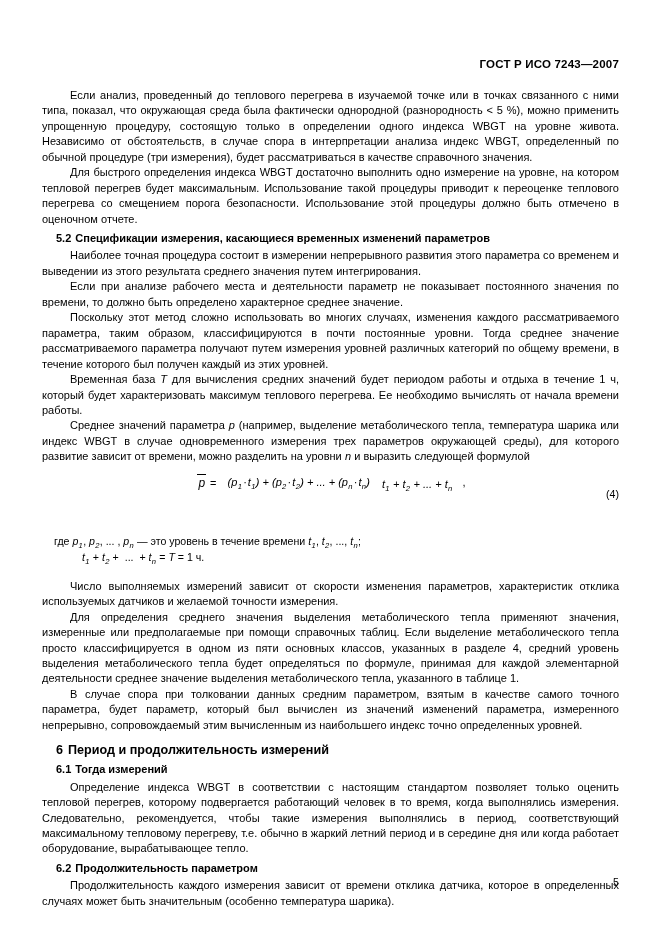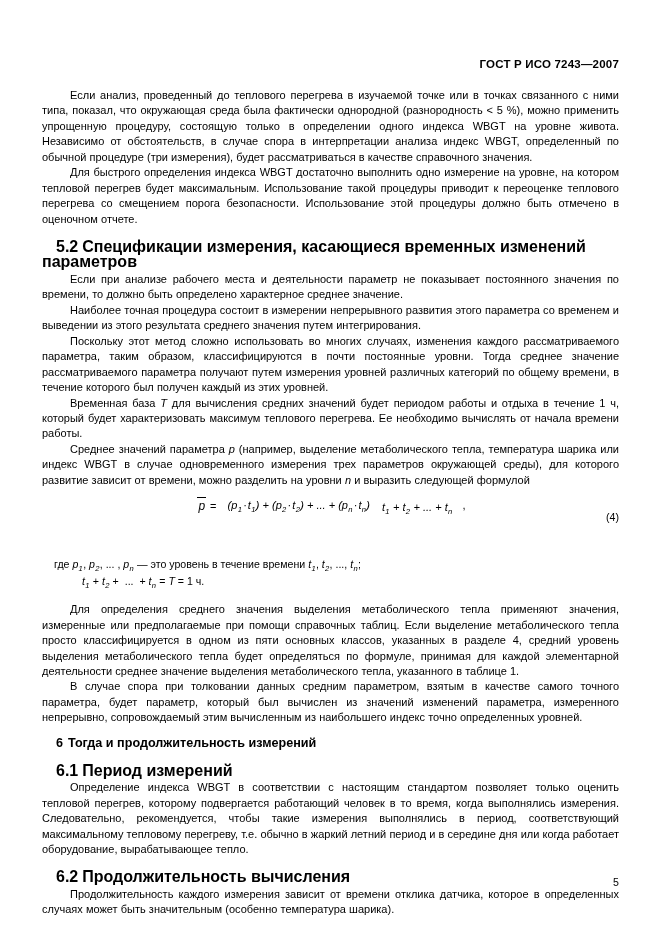--- a/index.html
+++ b/index.html
@@ -52,22 +52,22 @@
   }
 
   h2.sec {
     margin: 9px 0 4px 0;
     font-size: 12.6px;
     font-weight: bold;
     line-height: 16px;
     text-indent: 14px;
   }
   h3.subsec {
-    margin: 12px 0 2px 0;
-    font-size: 16px;
+    margin: 4px 0 2px 0;
+    font-size: 11px;
     font-weight: bold;
     line-height: 15.4px;
     text-indent: 14px;
   }
   h2.sec .numsp { padding-right: 5px; }
   h3.subsec .numsp { padding-right: 4px; }
 
   
   .formula-row {
     position: relative;
@@ -166,22 +166,22 @@
 
   <div class="header">ГОСТ Р ИСО 7243—2007</div>
 
   <div class="content">
 
     <p class="para">Если анализ, проведенный до теплового перегрева в изучаемой точке или в точках связанного с ними типа, показал, что окружающая среда была фактически однородной (разнородность &lt; 5 %), можно применить упрощенную процедуру, состоящую только в определении одного индекса WBGT на уровне живота. Независимо от обстоятельств, в случае спора в интерпретации анализа индекс WBGT, определенный по обычной процедуре (три измерения), будет рассматриваться в качестве справочного значения.</p>
     <p class="para">Для быстрого определения индекса WBGT достаточно выполнить одно измерение на уровне, на котором тепловой перегрев будет максимальным. Использование такой процедуры приводит к переоценке теплового перегрева со смещением порога безопасности. Использование этой процедуры должно быть отмечено в оценочном отчете.</p>
 
     <h3 class="subsec"><span class="numsp">5.2</span><span>Спецификации измерения, касающиеся временных изменений параметров</span></h3>
 
+    <p class="para">Наиболее точная процедура состоит в измерении непрерывного развития этого параметра со временем и выведении из этого результата среднего значения путем интегрирования.</p>
     <p class="para">Если при анализе рабочего места и деятельности параметр не показывает постоянного значения по времени, то должно быть определено характерное среднее значение.</p>
-    <p class="para">Наиболее точная процедура состоит в измерении непрерывного развития этого параметра со временем и выведении из этого результата среднего значения путем интегрирования.</p>
     <p class="para">Поскольку этот метод сложно использовать во многих случаях, изменения каждого рассматриваемого параметра, таким образом, классифицируются в почти постоянные уровни. Тогда среднее значение рассматриваемого параметра получают путем измерения уровней различных категорий по общему времени, в течение которого был получен каждый из этих уровней.</p>
 
     <p class="para"><span>Временная база </span><i class="var">T</i><span> для вычисления средних значений будет периодом работы и отдыха в течение 1 ч, который будет характеризовать максимум теплового перегрева. Ее необходимо вычислять от начала времени работы.</span></p>
 
     <p class="para"><span>Среднее значений параметра </span><i class="var">p</i><span> (например, выделение метаболического тепла, температура шарика или индекс WBGT в случае одновременного измерения трех параметров окружающей среды), для которого развитие зависит от времени, можно разделить на уровни </span><i class="var">n</i><span> и выразить следующей формулой</span></p>
 
     <div class="formula-row">
       <div class="formula">
         <span class="fml-inner">
           <span class="pbar">p</span>
@@ -195,32 +195,33 @@
         </span>
       </div>
       <div class="eqnum">(4)</div>
     </div>
 
     <div class="legend">
       <div class="l1"><span>где </span><i>p</i><sub>1</sub>, <i>p</i><sub>2</sub>, <span>...</span> , <i>p</i><sub>n</sub><span> — это уровень в течение времени </span><i>t</i><sub>1</sub>, <i>t</i><sub>2</sub>, <span>...</span>, <i>t</i><sub>n</sub><span>;</span></div>
       <div class="l2"><i>t</i><sub>1</sub> <span>+</span> <i>t</i><sub>2</sub> <span>+</span>&nbsp; <span>...</span>&nbsp; <span>+</span> <i>t</i><sub>n</sub> <span>= </span><i>T</i><span> = 1 ч.</span></div>
     </div>
 
+    <p class="para">Число выполняемых измерений зависит от скорости изменения параметров, характеристик отклика используемых датчиков и желаемой точности измерения.</p>
 
 
     <p class="para">Для определения среднего значения выделения метаболического тепла применяют значения, измеренные или предполагаемые при помощи справочных таблиц. Если выделение метаболического тепла просто классифицируется в одном из пяти основных классов, указанных в разделе 4, средний уровень выделения метаболического тепла будет определяться по формуле, принимая для каждой элементарной деятельности среднее значение выделения метаболического тепла, указанного в таблице 1.</p>
     <p class="para">В случае спора при толковании данных средним параметром, взятым в качестве самого точного параметра, будет параметр, который был вычислен из значений изменений параметра, измеренного непрерывно, сопровождаемый этим вычисленным из наибольшего индекс точно определенных уровней.</p>
 
-    <h2 class="sec"><span class="numsp">6</span><span>Тогда и продолжительность измерений</span></h2>
-
-    <h3 class="subsec"><span class="numsp">6.1</span><span>Период измерений</span></h3>
+    <h2 class="sec"><span class="numsp">6</span><span>Период и продолжительность измерений</span></h2>
+
+    <h3 class="subsec"><span class="numsp">6.1</span><span>Тогда измерений</span></h3>
 
     <p class="para">Определение индекса WBGT в соответствии с настоящим стандартом позволяет только оценить тепловой перегрев, которому подвергается работающий человек в то время, когда выполнялись измерения. Следовательно, рекомендуется, чтобы такие измерения выполнялись в период, соответствующий максимальному тепловому перегреву, т.е. обычно в жаркий летний период и в середине дня или когда работает оборудование, вырабатывающее тепло.</p>
 
-    <h3 class="subsec"><span class="numsp">6.2</span><span>Продолжительность вычисления</span></h3>
+    <h3 class="subsec"><span class="numsp">6.2</span><span>Продолжительность параметром</span></h3>
 
     <p class="para">Продолжительность каждого измерения зависит от времени отклика датчика, которое в определенных случаях может быть значительным (особенно температура шарика).</p>
 
   </div>
 
   <div class="folio">5</div>
 
 </div>
 
 </body></html>

